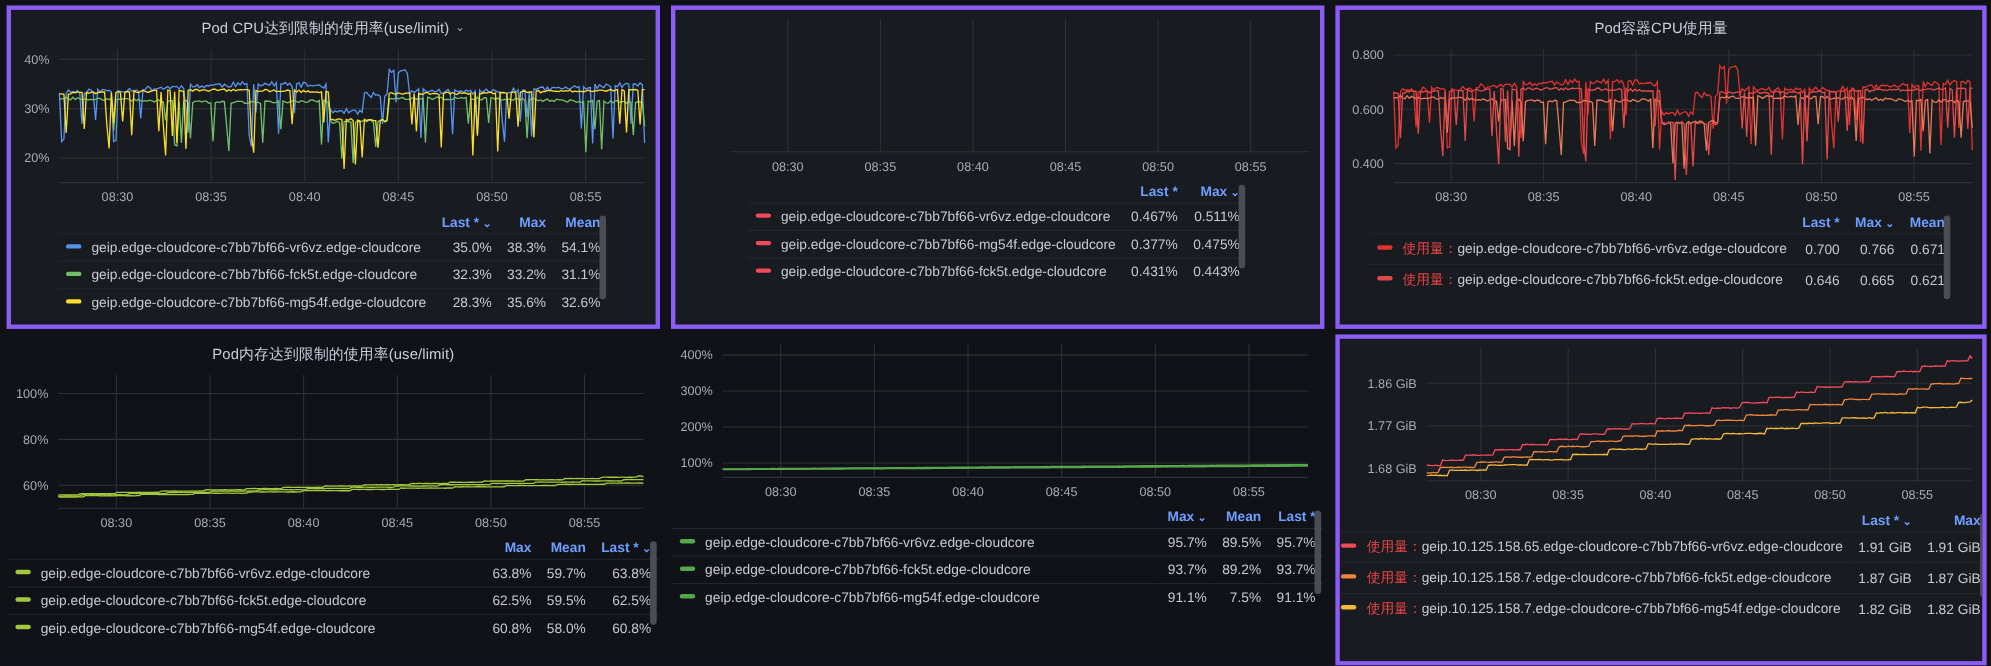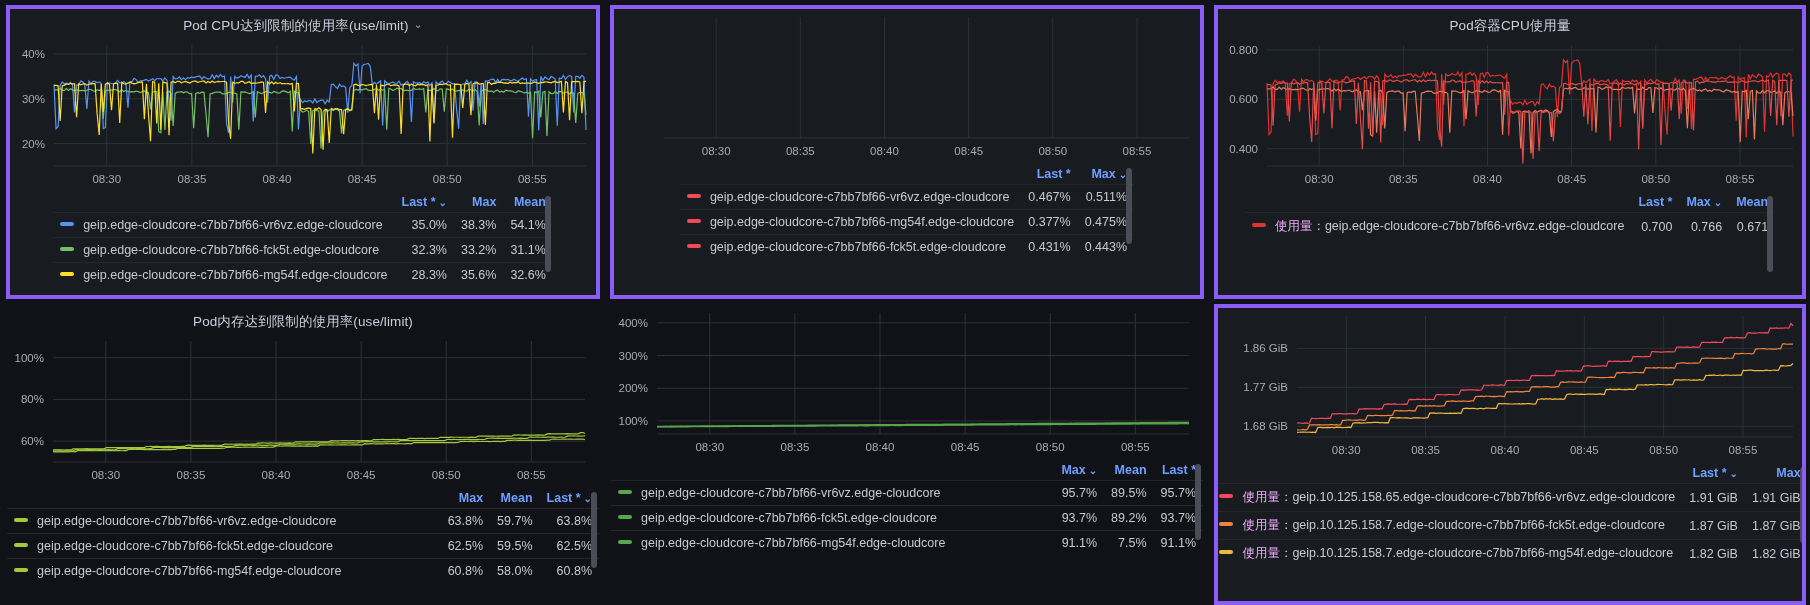--- a/index.html
+++ b/index.html
@@ -54,21 +54,21 @@
   table.lg td {
     color: #c7c9d1; font-size: 12.5px; font-weight: 400;
     text-align: right; padding: 5px 7px; white-space: nowrap;
     border-top: 1px solid #24262b;
   }
   table.lg td.name { text-align: left; width: 99%; color: #c7c9d1; }
   .swatch {
     display: inline-block; width: 14px; height: 4px; border-radius: 2px;
     margin-right: 9px; vertical-align: 3px;
   }
-  .prefix { color: #f0abfc; }
+  .prefix { color: #ef4444; }
   .sortcar { font-size: 10px; color:#6e9fff; margin-left:3px; }
   .scrollbar {
     position: absolute; right: 2px; width: 6px; border-radius: 3px;
     background: #4a4d55;
   }
   .axlbl { fill: #a8abb2; font-size: 11.5px; font-family: "Liberation Sans", sans-serif; }
   .axlbl.y { text-anchor: end; }
   .axlbl.x { text-anchor: middle; }
   .grid { stroke: #2c3235; stroke-width: 1; }
 </style>
@@ -223,20 +223,26 @@
               <th>Max<span class="sortcar">⌄</span></th>
               <th>Mean</th>
             </tr>
           </thead>
           <tbody>
             <tr>
               <td class="name"><span class="swatch" style="background: rgb(224, 50, 46);"></span><span class="prefix">使用量：</span><span>geip.edge-cloudcore-c7bb7bf66-vr6vz.edge-cloudcore</span></td>
               <td>0.700</td>
               <td>0.766</td>
               <td>0.671</td>
+            </tr>
+            <tr>
+              <td class="name"><span class="swatch" style="background: rgb(224, 74, 74);"></span><span class="prefix">使用量：</span><span>geip.edge-cloudcore-c7bb7bf66-fck5t.edge-cloudcore</span></td>
+              <td>0.646</td>
+              <td>0.665</td>
+              <td>0.621</td>
             </tr>
           </tbody>
         </table>
         <div class="scrollbar" style="top: 2px; height: 76px;"></div>
       </div>
     </div>
     <div class="panel bare">
       <div class="p-title"><span>Pod内存达到限制的使用率(use/limit)</span></div>
       <div class="plot-wrap">
         <svg width="590" height="155">

